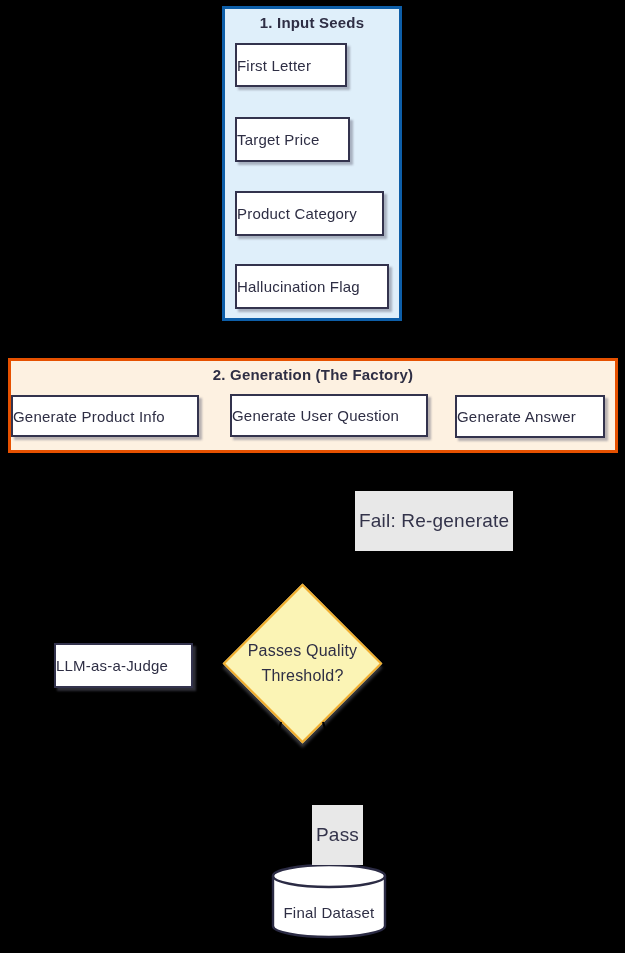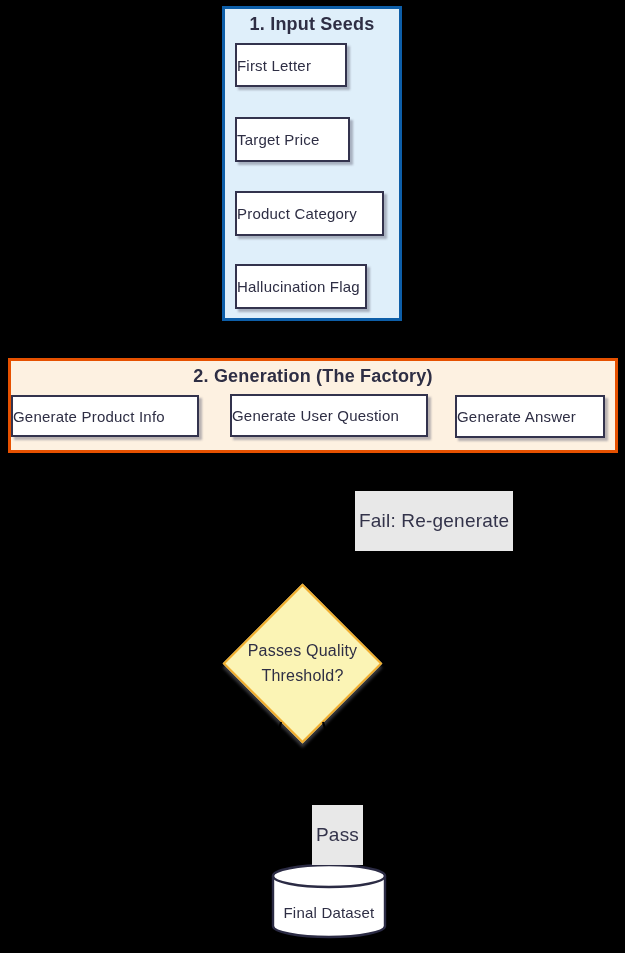--- a/index.html
+++ b/index.html
@@ -3,21 +3,21 @@
 <meta charset="utf-8">
 <style>
   html,body{margin:0;padding:0;background:#000;}
   .canvas{
     position:relative;width:625px;height:953px;background:#000;overflow:hidden;
     font-family:"Liberation Sans","DejaVu Sans",sans-serif;color:#2e2e44;
   }
   .cluster{position:absolute;border:3px solid #333;box-sizing:border-box;z-index:1;}
   .cluster-title{
     position:absolute;left:0;right:0;top:5px;text-align:center;
-    font-size:18px;font-weight:700;letter-spacing:.2px;z-index:2;color:#2e2e44;
+    font-size:15px;font-weight:700;letter-spacing:.2px;z-index:2;color:#2e2e44;
   }
   .node{
     position:absolute;background:#fff;border:2px solid #33334d;box-sizing:border-box;
     display:flex;align-items:center;justify-content:flex-start;
     font-size:15px;letter-spacing:.2px;z-index:3;color:#2e2e44;
     box-shadow:3px 3px 2px rgba(100,100,120,.45);
   }
   .edge-label{
     position:absolute;background:#e8e8e8;color:#33334a;font-size:19px;
     padding:19px 4px;letter-spacing:.2px;z-index:6;white-space:nowrap;
@@ -48,39 +48,42 @@
   </div>
   <div class="node" style="left:235px;top:43px;width:112px;height:44px;">
     <span>First Letter</span>
   </div>
   <div class="node" style="left:235px;top:117px;width:115px;height:45px;">
     <span>Target Price</span>
   </div>
   <div class="node" style="left:235px;top:191px;width:149px;height:45px;">
     <span>Product Category</span>
   </div>
-  <div class="node" style="left:235px;top:264px;width:132px;height:45px;">
+  <div class="node" style="left:235px;top:264px;width:154px;height:45px;">
     <span>Hallucination Flag</span>
   </div>
 
   <div class="cluster" style="left: 8px; top: 358px; width: 610px; height: 95px; background: rgb(253, 241, 225); border-color: rgb(230, 81, 0);">
     <div class="cluster-title">2. Generation (The Factory)</div>
   </div>
   <div class="node" style="left:11px;top:395px;width:188px;height:42px;">
     <span>Generate Product Info</span>
   </div>
   <div class="node" style="left:455px;top:395px;width:150px;height:43px;">
     <span>Generate Answer</span>
   </div>
   <div class="node" style="left:230px;top:394px;width:198px;height:43px;">
     <span>Generate User Question</span>
   </div>
 
   <div class="edge-label" style="left:355px;top:491px;">Fail: Re-generate</div>
 
+  <div class="node" style="left:54px;top:643px;width:139px;height:45px;">
+    <span>LLM-as-a-Judge</span>
+  </div>
   <div class="diamond" style="background: rgb(251, 244, 181); border-color: rgb(240, 173, 46);"></div>
   <div class="diamond-label">Passes Quality Threshold?</div>
 
   <svg class="edges-svg" width="625" height="953" viewBox="0 0 625 953">
     <path d="M281,722 C277,736 275,747 276,760" fill="none" stroke="#000" stroke-width="2.2"></path>
     <path d="M323,722 C328,736 330,747 329,760" fill="none" stroke="#000" stroke-width="2.2"></path>
   </svg>
 
   <div class="edge-label" style="left:312px;top:805px;">Pass</div>
 

